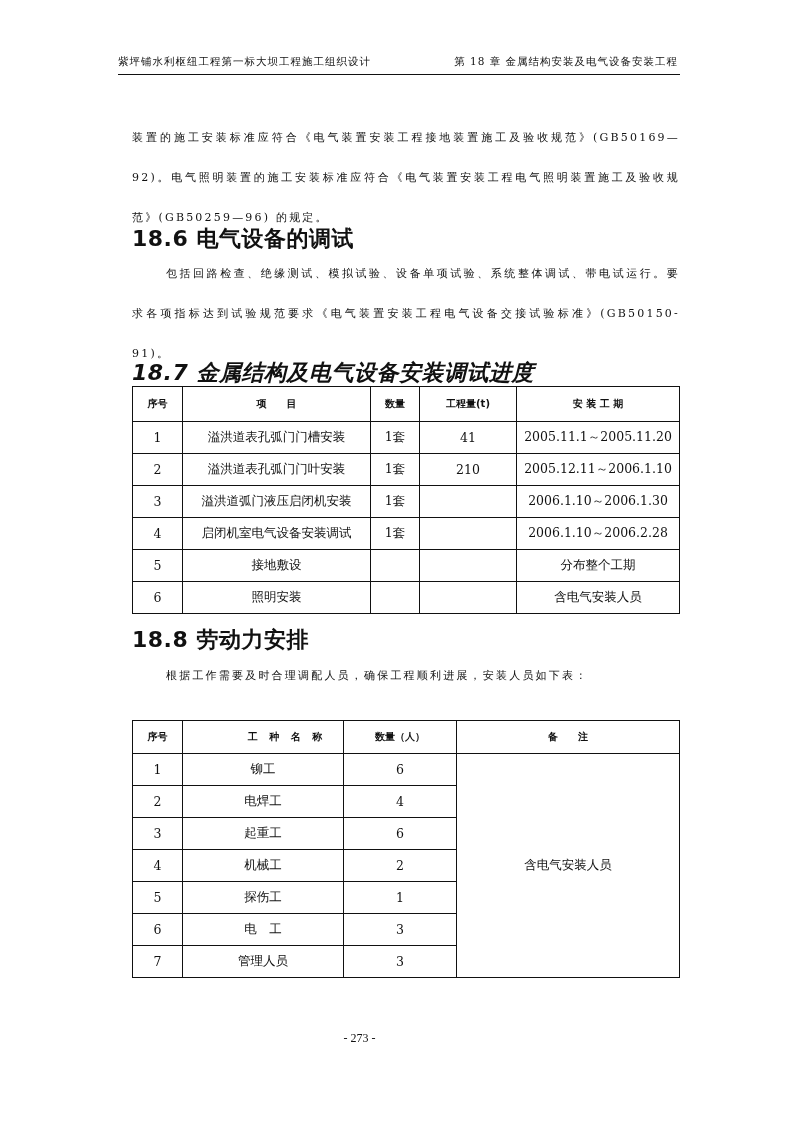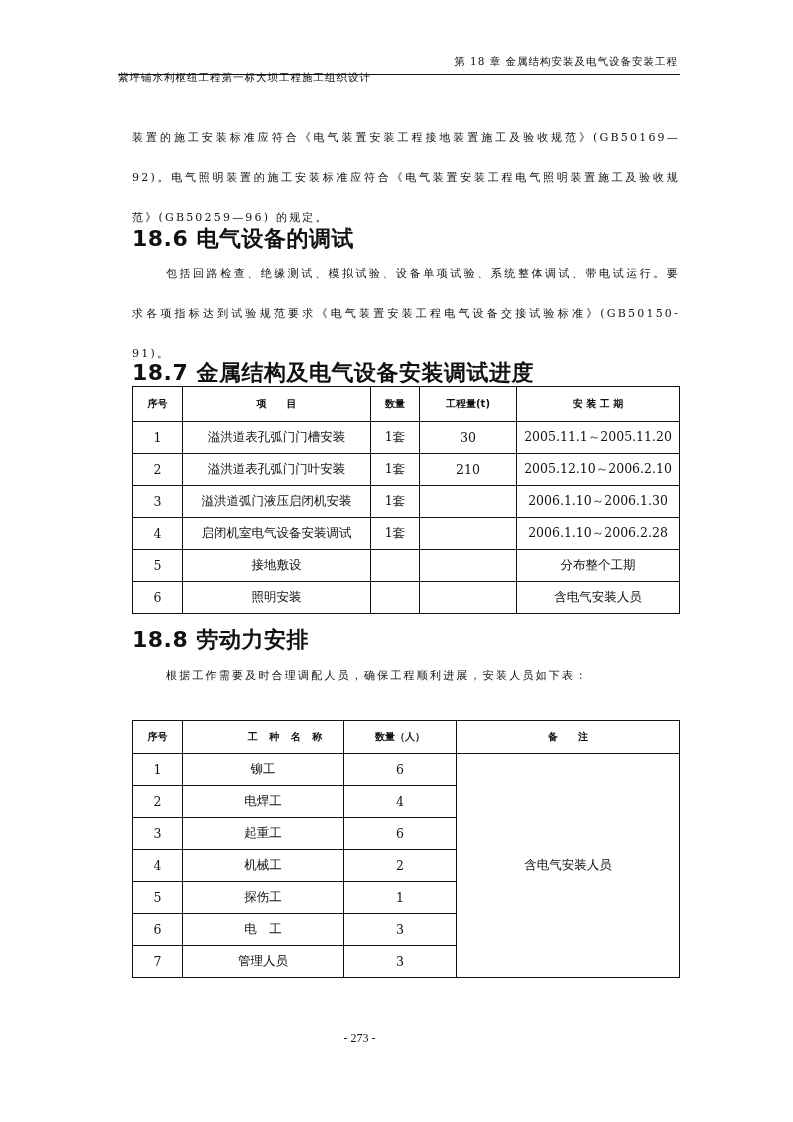--- a/index.html
+++ b/index.html
@@ -1,20 +1,20 @@
 <!DOCTYPE html>
 <html><head>
 <meta charset="utf-8">
 <style>
   html, body { margin: 0; padding: 0; background: #ffffff; }
   body { width: 793px; height: 1122px; position: relative; overflow: hidden;
          font-family: "DejaVu Serif", "Liberation Serif", serif; color: #111; }
   .header { position: absolute; left: 118px; top: 52px; width: 562px; height: 22px;
             border-bottom: 1.5px solid #111; font-size: 10.5px; letter-spacing: 1px; }
-  .header .left { position: absolute; left: 0; top: 19px; }
+  .header .left { position: absolute; left: 0; top: 3px; }
   .header .right { position: absolute; right: 2px; top: 3px; }
   .para { position: absolute; left: 132px; width: 548px; font-size: 11px; line-height: 40px;
           letter-spacing: 2.2px; text-align: justify; margin: 0; }
   .indent { text-indent: 34px; }
   .h2 { position: absolute; left: 132px; font-family: "DejaVu Sans", "Liberation Sans", sans-serif;
         font-weight: bold; font-size: 22px; margin: 0; letter-spacing: 0.5px; }
   table { position: absolute; left: 132px; border-collapse: collapse; font-size: 12.5px; }
   td, th { border: 1px solid #111; text-align: center; padding: 0; }
   th { font-family: "DejaVu Sans", "Liberation Sans", sans-serif; font-weight: bold; font-size: 10px; }
   .t1 th { height: 34px; }
@@ -31,21 +31,21 @@
 <div class="header">
   <span class="left">紫坪铺水利枢纽工程第一标大坝工程施工组织设计</span>
   <span class="right">第 18 章  金属结构安装及电气设备安装工程</span>
 </div>
 
 <p class="para" style="top:118px;">装置的施工安装标准应符合《电气装置安装工程接地装置施工及验收规范》(GB50169—92)。电气照明装置的施工安装标准应符合《电气装置安装工程电气照明装置施工及验收规范》(GB50259—96) 的规定。</p>
 
 <h2 class="h2" style="top:224px;">18.6 电气设备的调试</h2>
 <p class="para indent" style="top:254px;">包括回路检查、绝缘测试、模拟试验、设备单项试验、系统整体调试、带电试运行。要求各项指标达到试验规范要求《电气装置安装工程电气设备交接试验标准》(GB50150-91)。</p>
 
-<h2 class="h2" style="top:358px;">18.7 金属结构及电气设备安装调试进度</h2>
+<h2 class="h2" style="top:358px;font-style:italic;">18.7 金属结构及电气设备安装调试进度</h2>
 
 <table class="t1" style="top:386px;">
   <colgroup>
       <col style="width:50px">
       <col style="width:188px">
       <col style="width:49px">
       <col style="width:97px">
       <col style="width:163px">
     </colgroup>
   <tbody>
@@ -53,29 +53,29 @@
     <th>序号</th>
     <th>项　　目</th>
     <th>数量</th>
     <th>工程量(t)</th>
     <th>安 装 工 期</th>
   </tr>
   <tr>
     <td>1</td>
     <td>溢洪道表孔弧门门槽安装</td>
     <td>1套</td>
-    <td>30</td>
+    <td>41</td>
     <td>2005.11.1～2005.11.20</td>
   </tr>
   <tr>
     <td>2</td>
     <td>溢洪道表孔弧门门叶安装</td>
     <td>1套</td>
     <td>210</td>
-    <td>2005.12.10～2006.2.10</td>
+    <td>2005.12.11～2006.1.10</td>
   </tr>
   <tr>
     <td>3</td>
     <td>溢洪道弧门液压启闭机安装</td>
     <td>1套</td>
     <td></td>
     <td>2006.1.10～2006.1.30</td>
   </tr>
   <tr>
     <td>4</td>

